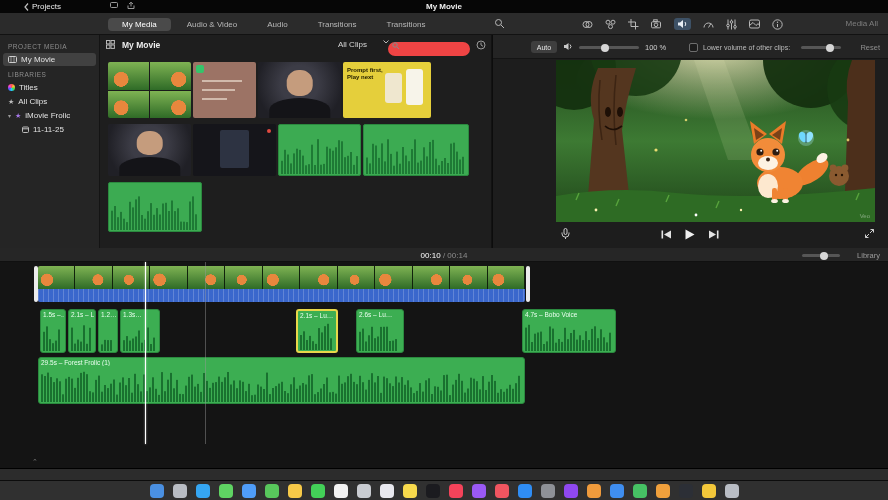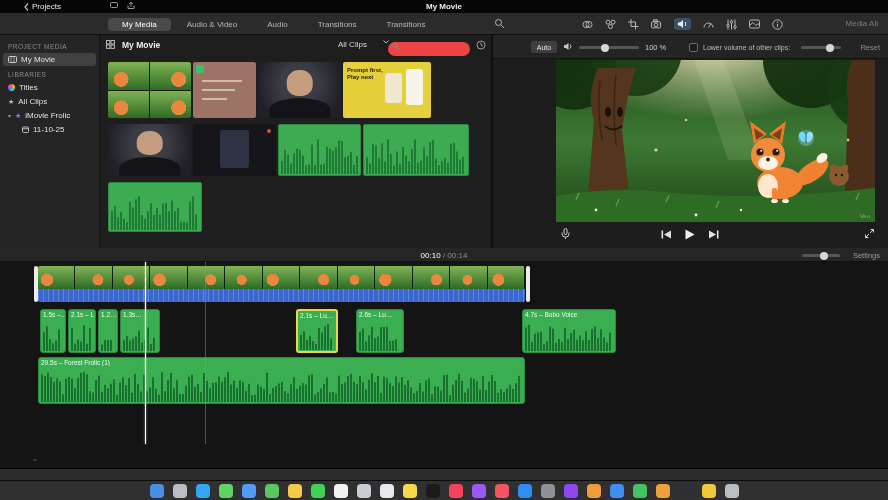--- a/index.html
+++ b/index.html
@@ -232,21 +232,21 @@
           </span>
           <span>iMovie Frolic</span>
         </div>
         <div class="sb-item ind">
           <span style="display:flex">
             <svg width="7" height="7" viewBox="0 0 7 7">
               <rect x="0.5" y="1" width="6" height="5.5" rx="1" fill="none" stroke="#bdbdbd"></rect>
               <line x1="0.5" y1="2.8" x2="6.5" y2="2.8" stroke="#bdbdbd"></line>
             </svg>
           </span>
-          <span>11-10-25</span>
+          <span>11-11-25</span>
         </div>
       </div>
   </aside>
 
   <section class="browser">
     <div class="br-head">
       <span class="br-grid">
           <svg width="9" height="9" viewBox="0 0 9 9">
             <rect x="0.5" y="0.5" width="3.4" height="3.4" fill="none" stroke="#b8b8b8"></rect>
             <rect x="5" y="0.5" width="3.4" height="3.4" fill="none" stroke="#b8b8b8"></rect>
@@ -534,21 +534,21 @@
 
   <div class="tl-head">
     <div class="timecode">
       <span class="cur">00:10</span>
       <span>/</span>
       <span>00:14</span>
     </div>
     <span class="slider set-slider">
         <span class="knob" style="left:58%"></span>
       </span>
-    <span class="settings-lab">Settings</span>
+    <span class="settings-lab">Library</span>
   </div>
 
   <div class="timeline">
     <span class="handle" style="left:34px"></span>
     <div class="filmstrip" id="filmstrip">
         <div class="tf" style="background-image: radial-gradient(circle at 25% 60%, rgb(232, 135, 61) 0px, rgb(232, 135, 61) 20%, rgba(0, 0, 0, 0) 21%), linear-gradient(rgb(127, 179, 83), rgb(47, 107, 39));"></div>
         <div class="tf" style="background-image: radial-gradient(circle at 62% 60%, rgb(232, 135, 61) 0px, rgb(232, 135, 61) 20%, rgba(0, 0, 0, 0) 21%), linear-gradient(rgb(127, 179, 83), rgb(47, 107, 39));"></div>
         <div class="tf" style="background-image: radial-gradient(circle at 44% 60%, rgb(232, 135, 61) 0px, rgb(232, 135, 61) 20%, rgba(0, 0, 0, 0) 21%), linear-gradient(rgb(127, 179, 83), rgb(47, 107, 39));"></div>
         <div class="tf" style="background-image: radial-gradient(circle at 26% 60%, rgb(232, 135, 61) 0px, rgb(232, 135, 61) 20%, rgba(0, 0, 0, 0) 21%), linear-gradient(rgb(127, 179, 83), rgb(47, 107, 39));"></div>
         <div class="tf" style="background-image: radial-gradient(circle at 63% 60%, rgb(232, 135, 61) 0px, rgb(232, 135, 61) 20%, rgba(0, 0, 0, 0) 21%), linear-gradient(rgb(127, 179, 83), rgb(47, 107, 39));"></div>

